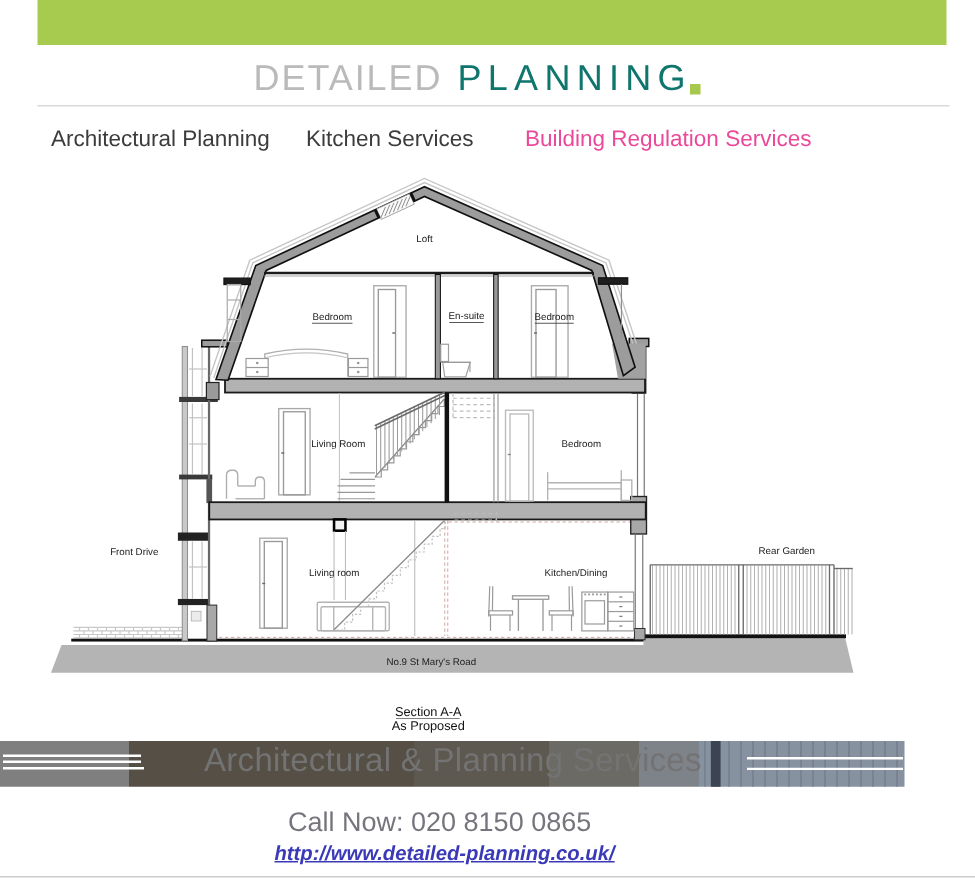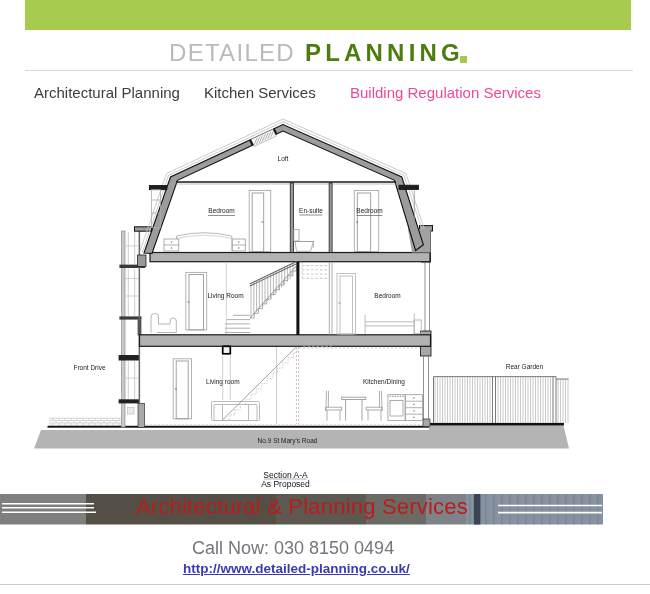--- a/index.html
+++ b/index.html
@@ -5,21 +5,21 @@
   html,body{margin:0;padding:0;background:#fff;}
   body{width:650px;height:594px;position:relative;overflow:hidden;
        font-family:"Liberation Sans", sans-serif;}
   .abs{position:absolute;white-space:nowrap;}
 </style>
 </head>
 <body>
 
 <div class="abs" style="left:25px;top:0;width:606px;height:30px;background:#a6cb4f;"></div>
 
-<div class="abs" style="left:169px;top:39px;font-size:24px;letter-spacing:1.3px;color:#bababa;">DETAILED<span style="font-weight:bold;color:#4d7c0f;letter-spacing:4.2px;margin-left:10px;">PLANNING</span></div>
+<div class="abs" style="left:169px;top:39px;font-size:24px;letter-spacing:1.3px;color:#bababa;">DETAILED<span style="font-weight:normal;color:#0f766e;letter-spacing:4.2px;margin-left:10px;">PLANNING</span></div>
 
 <div class="abs" style="left:460px;top:55.5px;width:7px;height:7px;background:#a6c84b;"></div>
 
 <div class="abs" style="left:25px;top:70px;width:608px;height:1px;background:#d8d8d8;"></div>
 
 <div class="abs" style="left:34px;top:84px;font-size:15px;color:#3c3c3c;">Architectural Planning</div>
 
 <div class="abs" style="left:204px;top:84px;font-size:15px;color:#3c3c3c;">Kitchen Services</div>
 
 <div class="abs" style="left:350px;top:84px;font-size:15px;color:#ec4899;">Building Regulation Services</div>
@@ -488,19 +488,19 @@
         <line x1="2" y1="503.8" x2="94" y2="503.8"></line>
         <line x1="2" y1="507.8" x2="94" y2="507.8"></line>
         <line x1="2" y1="512.2" x2="96" y2="512.2"></line>
         <line x1="498" y1="505.5" x2="602" y2="505.5"></line>
         <line x1="498" y1="512.6" x2="602" y2="512.6"></line>
       </g>
     </g>
   </g>
 </svg>
 
-<div class="abs" style="left:136px;top:494px;font-size:22px;letter-spacing:0.2px;color:#b91c1c;">Architectural &amp; Planning Services</div>
-
-<div class="abs" style="left:192px;top:537.5px;font-size:18px;color:#75757d;">Call Now: 030 8150 0494</div>
-
-<div class="abs" style="left:183px;top:561px;font-size:13.5px;font-weight:bold;color:#3a3ab8;text-decoration:underline;">http://www.detailed-planning.co.uk/</div>
+<div class="abs" style="left:136px;top:494px;font-size:22px;letter-spacing:0.2px;color:#737373;">Architectural &amp; Planning Services</div>
+
+<div class="abs" style="left:192px;top:537.5px;font-size:18px;color:#75757d;">Call Now: 020 8150 0865</div>
+
+<div class="abs" style="left:183px;top:561px;font-size:13.5px;font-weight:bold;font-style:italic;color:#3a3ab8;text-decoration:underline;">http://www.detailed-planning.co.uk/</div>
 
 <div class="abs" style="left:0;top:584px;width:650px;height:1px;background:#ccc;"></div>
 
 </body></html>

